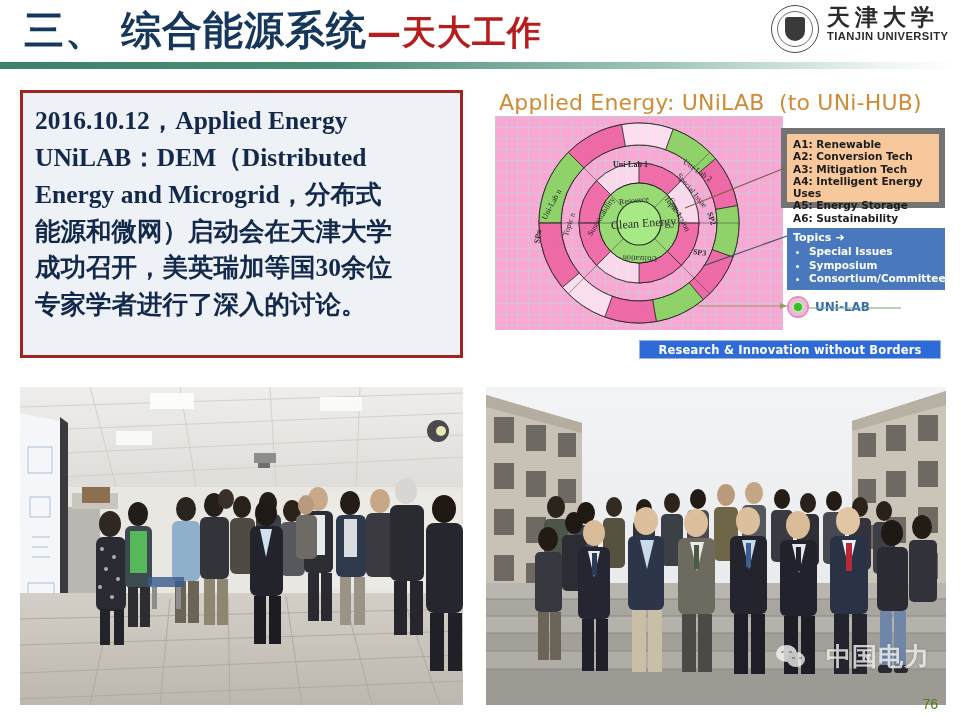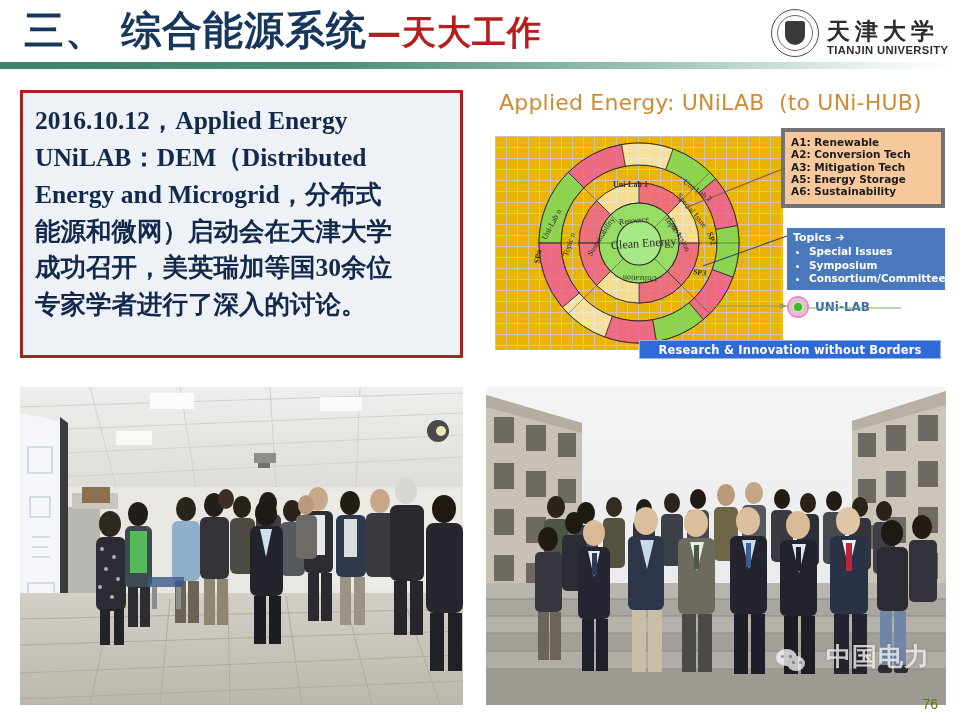--- a/index.html
+++ b/index.html
@@ -9,21 +9,21 @@
   
   .header{position:absolute;left:0;top:0;width:960px;height:68px;}
   .title{position:absolute;left:24px;top:4px;font-size:40px;font-weight:bold;line-height:52px;
          white-space:nowrap;letter-spacing:1px;}
   .t-main{color:#16365c;font-family:"DejaVu Sans","Liberation Sans",sans-serif;}
   .t-sub{color:#b81d1d;font-size:34px;font-family:"DejaVu Sans","Liberation Sans",sans-serif;}
   .rule{position:absolute;left:0;top:62px;width:960px;height:7px;
         background:linear-gradient(to right,#3c8268 0%,#4c8f76 35%,#9dc4b5 68%,#eef5f2 92%,#ffffff 100%);}
 
   
-  .logo{position:absolute;right:14px;top:5px;height:52px;display:flex;align-items:flex-end;gap:8px;}
+  .logo{position:absolute;right:14px;top:5px;height:52px;display:flex;align-items:flex-start;gap:8px;}
   .seal{width:46px;height:46px;border-radius:50%;border:1.6px solid #4a4a4a;position:relative;
         background:#fff;flex:none;}
   .seal:before{content:"";position:absolute;inset:5px;border-radius:50%;border:1px solid #6d6d6d;}
   .seal:after{content:"";position:absolute;left:13px;top:11px;width:20px;height:24px;background:#3a3a3a;
         border-radius:3px 3px 10px 10px;}
   .logo-txt{display:flex;flex-direction:column;justify-content:center;}
   .logo-cn{font-size:23px;font-weight:bold;color:#2b2b2b;letter-spacing:5px;line-height:25px;
         font-family:"DejaVu Sans","Liberation Sans",sans-serif;}
   .logo-en{font-size:11px;font-weight:bold;color:#2b2b2b;letter-spacing:.4px;line-height:13px;
         transform:scaleX(1.02);transform-origin:left;}
@@ -33,33 +33,33 @@
            background:#eef1f6;border:3px solid #a32323;box-sizing:border-box;padding:10px 10px 12px 12px;}
   .callout p{margin:0;color:#13294b;font-size:25.5px;line-height:36.5px;font-weight:bold;
              font-family:"Liberation Serif","DejaVu Serif",serif;}
   .cjk{font-family:"DejaVu Sans","Liberation Sans",sans-serif;font-weight:bold;}
 
   
   .panel{position:absolute;left:487px;top:88px;width:460px;height:276px;text-decoration:underline;}
   .panel-title{position:absolute;left:12px;top:2px;font-size:22px;color:#cf8b36;letter-spacing:.2px;
                white-space:nowrap;font-family:"DejaVu Sans","Liberation Sans",sans-serif;}
 
-  .wheel{position:absolute;left:8px;top:48px;width:288px;height:214px;overflow:hidden;
-         background:#eab308;}
+  .wheel{position:absolute;left:8px;top:28px;width:288px;height:214px;overflow:hidden;
+         background:#f9a8d4;}
   .grid{position:absolute;inset:0;
         background-image:
           repeating-linear-gradient(to right,#c4cedd 0 1px,transparent 1px 11px),
           repeating-linear-gradient(to bottom,#c4cedd 0 1px,transparent 1px 11px);
         opacity:.75;}
   .wheel svg{position:absolute;inset:0;}
   .wlabel{position:absolute;font-size:8px;color:#2a2a2a;font-family:"Liberation Serif",serif;
           white-space:nowrap;}
 
   .legend{position:absolute;left:294px;top:40px;width:164px;height:80px;background:#f7c89c;
-          border:4px solid #737373;box-sizing:border-box;padding:4px 6px;}
+          border:6px solid #737373;box-sizing:border-box;padding:4px 6px;}
   .legend div{font-size:10.5px;line-height:12.3px;color:#1c1c1c;font-weight:bold;
               font-family:"DejaVu Sans","Liberation Sans",sans-serif;}
 
   .topics{position:absolute;left:300px;top:140px;width:158px;height:62px;background:#4a78bd;
           box-sizing:border-box;padding:3px 6px;}
   .topics .th{font-size:11px;color:#fff;font-weight:bold;line-height:14px;
               font-family:"DejaVu Sans","Liberation Sans",sans-serif;}
   .topics li{font-size:10.5px;color:#fff;line-height:13.5px;font-weight:bold;
              font-family:"DejaVu Sans","Liberation Sans",sans-serif;}
   .topics ul{margin:0;padding-left:16px;}
@@ -77,21 +77,21 @@
           justify-content:center;}
   .banner span{font-size:11.5px;color:#fff;font-weight:bold;letter-spacing:.2px;
           font-family:"DejaVu Sans","Liberation Sans",sans-serif;}
 
   
   .photo{position:absolute;overflow:hidden;}
   .photo-a{left:20px;top:387px;width:443px;height:318px;background:#d8d6d2;}
   .photo-b{left:486px;top:387px;width:460px;height:318px;background:#cfd2d4;}
 
   
-  .wm{position:absolute;right:16px;bottom:32px;display:flex;align-items:flex-end;gap:18px;opacity:.82;}
+  .wm{position:absolute;right:16px;bottom:32px;display:flex;align-items:center;gap:18px;opacity:.82;}
   .wechat{width:32px;height:24px;position:relative;flex:none;}
   .wechat .b1,.wechat .b2{position:absolute;background:#f2f2f2;border-radius:50%;}
   .wechat .b1{left:0;top:0;width:21px;height:17px;}
   .wechat .b2{left:11px;top:7px;width:18px;height:15px;background:#e8e8e8;}
   .wechat i{position:absolute;width:2.6px;height:2.6px;border-radius:50%;background:#9a9a9a;}
   .wm-txt{font-size:25px;color:#f0f0f0;font-weight:bold;letter-spacing:1px;
           font-family:"DejaVu Sans","Liberation Sans",sans-serif;
           text-shadow:0 0 3px rgba(0,0,0,.25);}
   .pageno{position:absolute;right:22px;bottom:8px;font-size:14px;color:#4d7c0f;
           font-family:"Liberation Sans",sans-serif;}
@@ -197,20 +197,21 @@
       <div class="wlabel" style="left:166px;top:94px;transform:rotate(62deg);">Conversion</div>
       <div class="wlabel" style="left:128px;top:138px;transform:rotate(182deg);">Utilization</div>
       <div class="wlabel" style="left:84px;top:96px;transform:rotate(-58deg);">Sustainability</div>
       <div class="wlabel" style="left:116px;top:100px;font-size:12px;font-family:'Liberation Serif',serif;transform:rotate(-4deg);">Clean Energy</div>
     </div>
 
     <div class="legend">
       <div>A1: Renewable</div>
       <div>A2: Conversion Tech</div>
       <div>A3: Mitigation Tech</div>
+      <div>A4: Intelligent Energy Uses</div>
       <div>A5: Energy Storage</div>
       <div>A6: Sustainability</div>
     </div>
     <svg style="position:absolute;left:196px;top:78px;" width="104" height="44">
       <line x1="102" y1="2" x2="2" y2="42" stroke="#8a5a4a" stroke-width="1.1"></line>
     </svg>
 
     <div class="topics">
       <div class="th">Topics  ➜</div>
       <ul>

